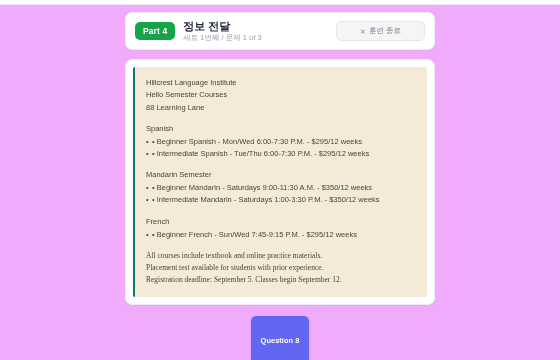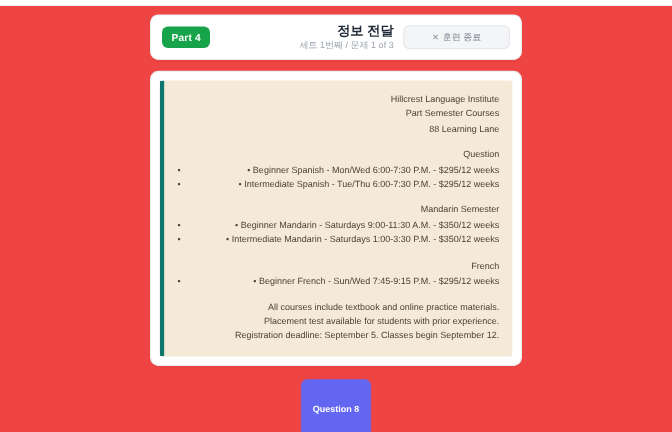--- a/index.html
+++ b/index.html
@@ -20,26 +20,25 @@
   .app-topbar {
     height: 5px;
     width: 100%;
     background: #ffffff;
     border-bottom: 1px solid #eceef1;
   }
 
   .page {
     width: 100%;
     height: 355px;
-    background: #ef4444;
+    background: #f0abfc;
     padding-top: 7px;
     display: flex;
     flex-direction: column;
     align-items: center;
-    text-align: right;
   }
 
   .content-col {
     width: 310px;
     display: flex;
     flex-direction: column;
   }
 
   
   .header-card {
@@ -112,21 +111,21 @@
     margin-top: 9px;
     background: #ffffff;
     border: 1px solid #eceef1;
     border-radius: 7px;
     padding: 7px;
     box-shadow: 0 1px 1px rgba(16,24,40,0.03);
   }
 
   .passage-box {
     background: #f5ead8;
-    border-left: 4px solid #0f766e;
+    border-left: 2px solid #0f766e;
     border-radius: 2px;
     padding: 10px 11px 11px 11px;
     font-size: 7.5px;
     line-height: 1.62;
     color: #4a4336;
   }
 
   .passage-box .org-line { color: #4a4336; }
 
   .blk { margin-bottom: 9px; }
@@ -144,21 +143,21 @@
     color: #4a4336;
   }
   .course-item::before {
     content: "\2022";
     position: absolute;
     left: 0;
     top: 0;
     color: #4a4336;
   }
 
-  .note-line { color: #4a4336; }
+  .note-line { color: #4a4336; font-family: Liberation Serif, serif; }
 
   
   .q-badge-row {
     display: flex;
     justify-content: center;
     margin-top: 11px;
   }
 
   .q-badge {
     background: #6366f1;
@@ -209,26 +208,26 @@
         <span class="x-icon">✕</span>
         <span>훈련 종료</span>
       </div>
     </div>
 
     <div class="passage-card">
       <div class="passage-box">
 
         <div class="blk">
           <div class="org-line">Hillcrest Language Institute</div>
-          <div class="org-line">Part Semester Courses</div>
+          <div class="org-line">Hello Semester Courses</div>
           <div class="org-line">88 Learning Lane</div>
         </div>
 
         <div class="blk">
-          <div class="lang-head">Question</div>
+          <div class="lang-head">Spanish</div>
           <div class="course-item">• Beginner Spanish - Mon/Wed 6:00-7:30 P.M. - $295/12 weeks</div>
           <div class="course-item">• Intermediate Spanish - Tue/Thu 6:00-7:30 P.M. - $295/12 weeks</div>
         </div>
 
         <div class="blk">
           <div class="lang-head">Mandarin Semester</div>
           <div class="course-item">• Beginner Mandarin - Saturdays 9:00-11:30 A.M. - $350/12 weeks</div>
           <div class="course-item">• Intermediate Mandarin - Saturdays 1:00-3:30 P.M. - $350/12 weeks</div>
         </div>
 

